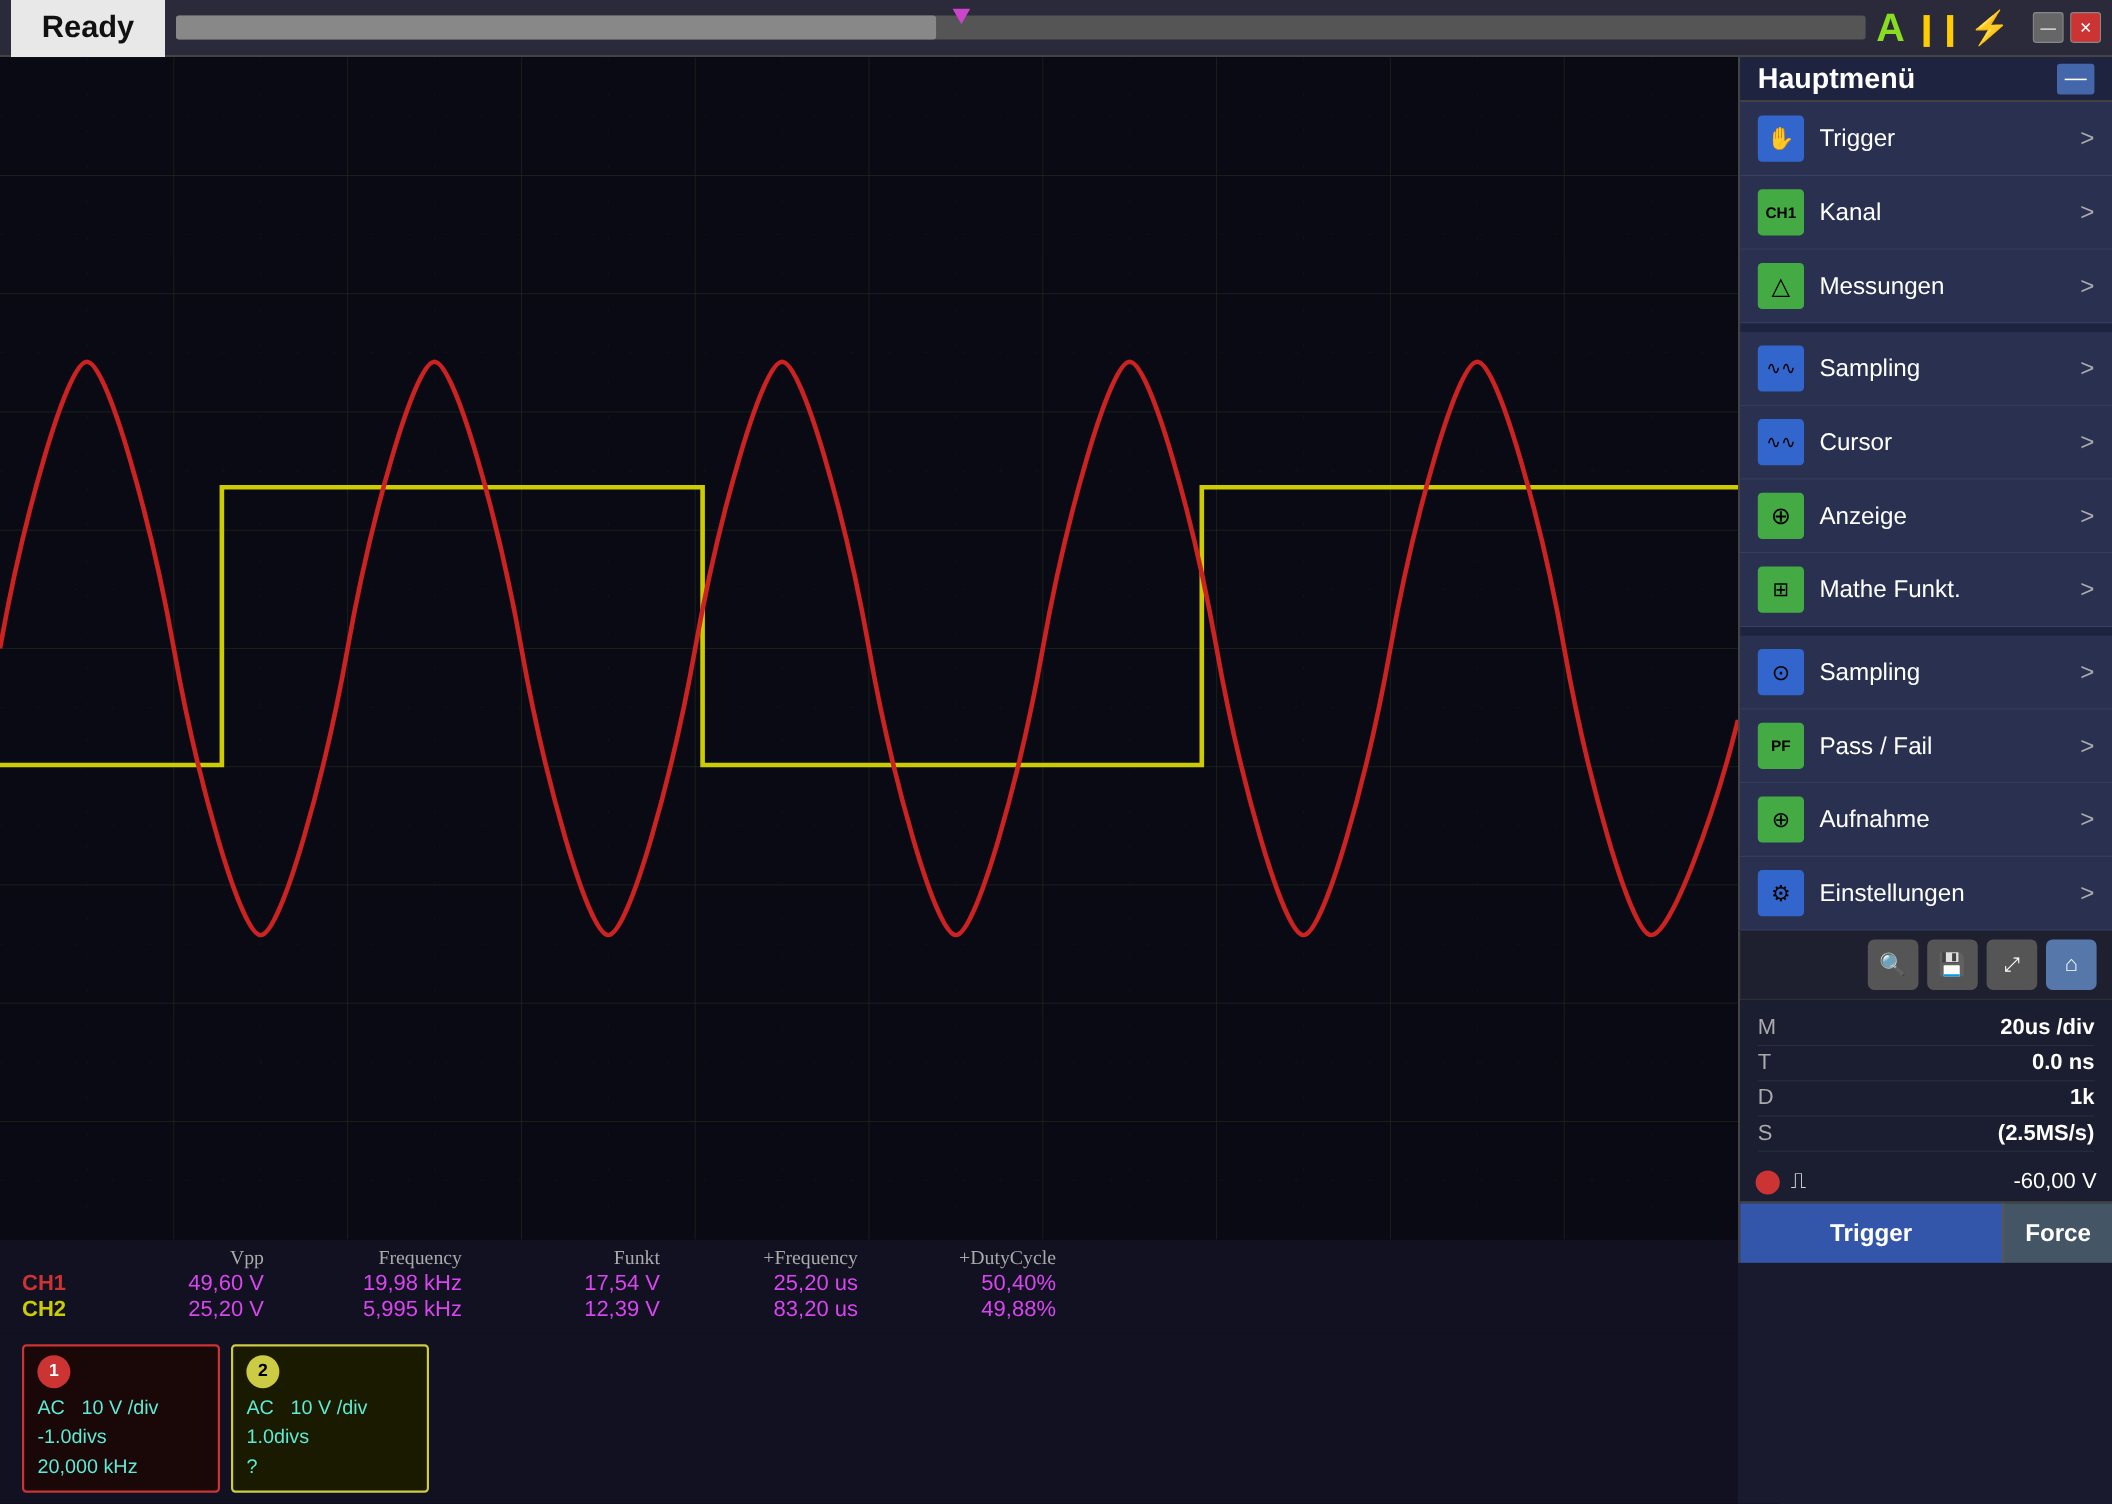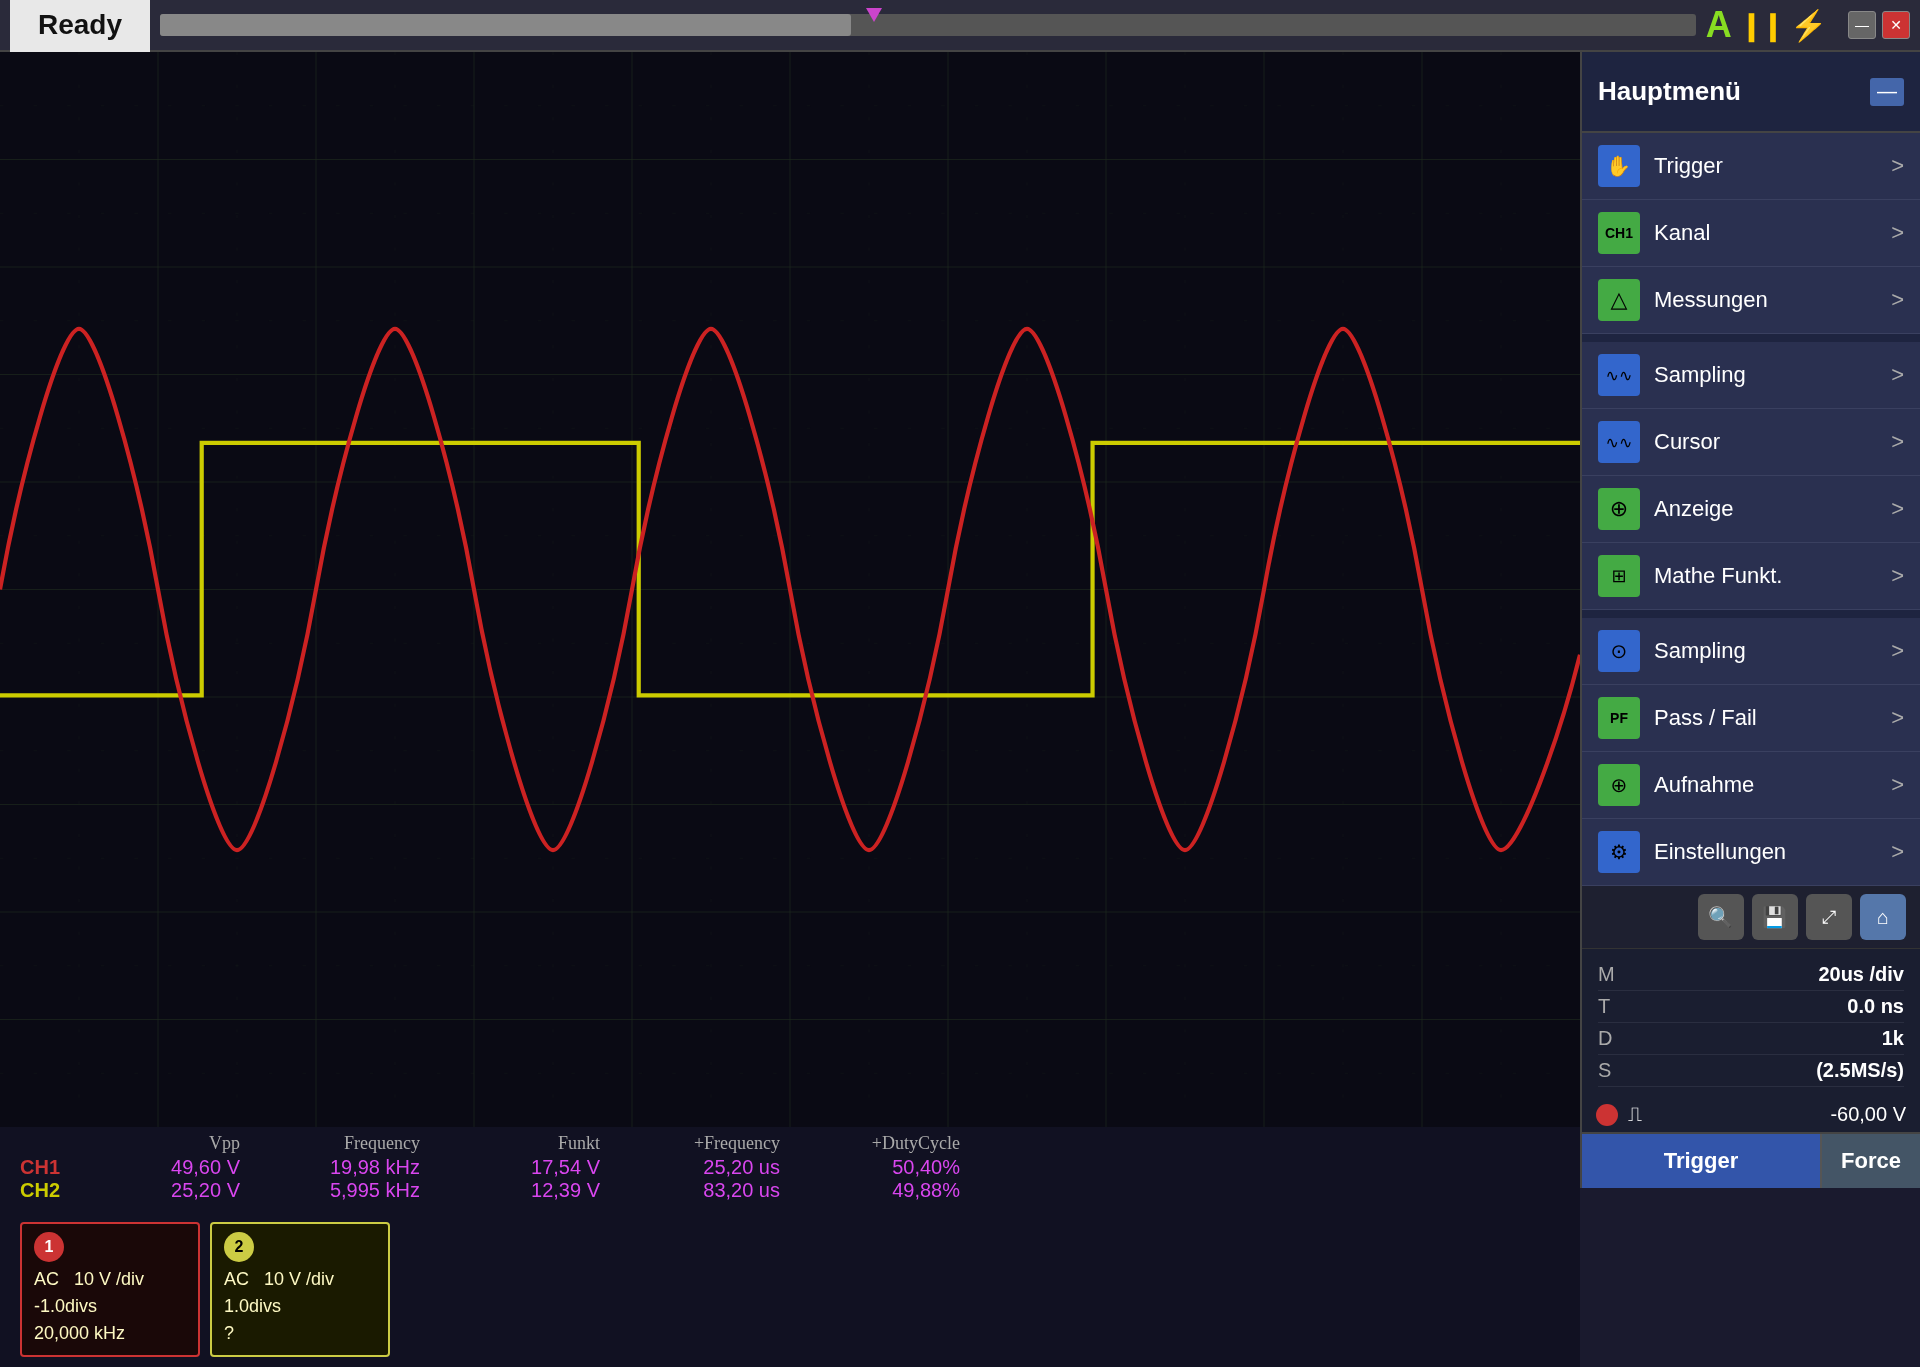--- a/index.html
+++ b/index.html
@@ -164,41 +164,41 @@
       align-items: center;
       justify-content: center;
       font-weight: bold;
       font-size: 16px;
       color: white;
       margin-right: 6px;
     }
     .ch1-badge { background: #cc3333; }
     .ch2-badge { background: #cccc44; color: #000; }
     .ch-info {
-      color: #fef9c3;
+      color: #5eead4;
       font-size: 18px;
       line-height: 1.5;
     }
     .ch-title-row {
       display: flex;
       align-items: center;
       margin-bottom: 4px;
     }
 
     
     #right-panel {
       width: 340px;
       background: #2a3050;
       display: flex;
       flex-direction: column;
       border-left: 2px solid #444;
     }
     #menu-header {
       background: #1e2440;
-      padding: 24px 16px;
+      padding: 4px 16px;
       display: flex;
       align-items: center;
       justify-content: space-between;
       border-bottom: 2px solid #444;
     }
     #menu-title {
       color: white;
       font-size: 26px;
       font-weight: bold;
     }

